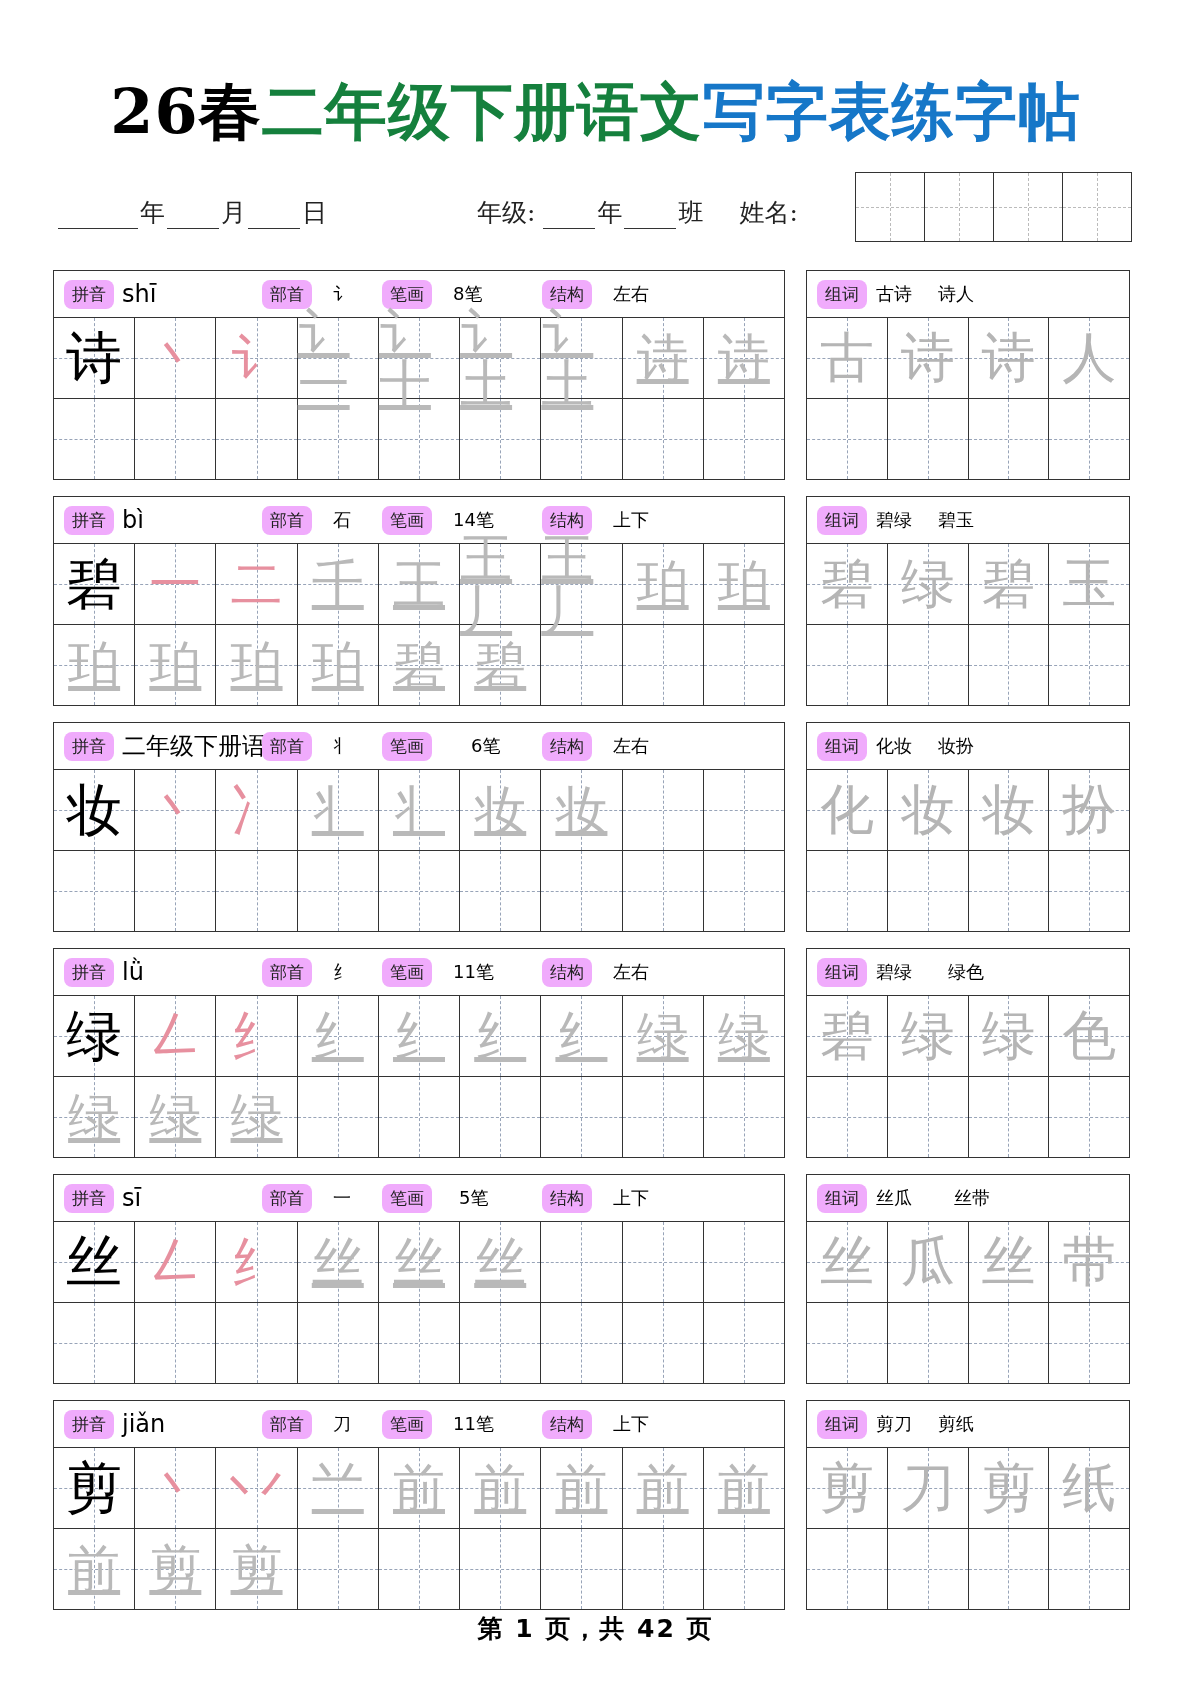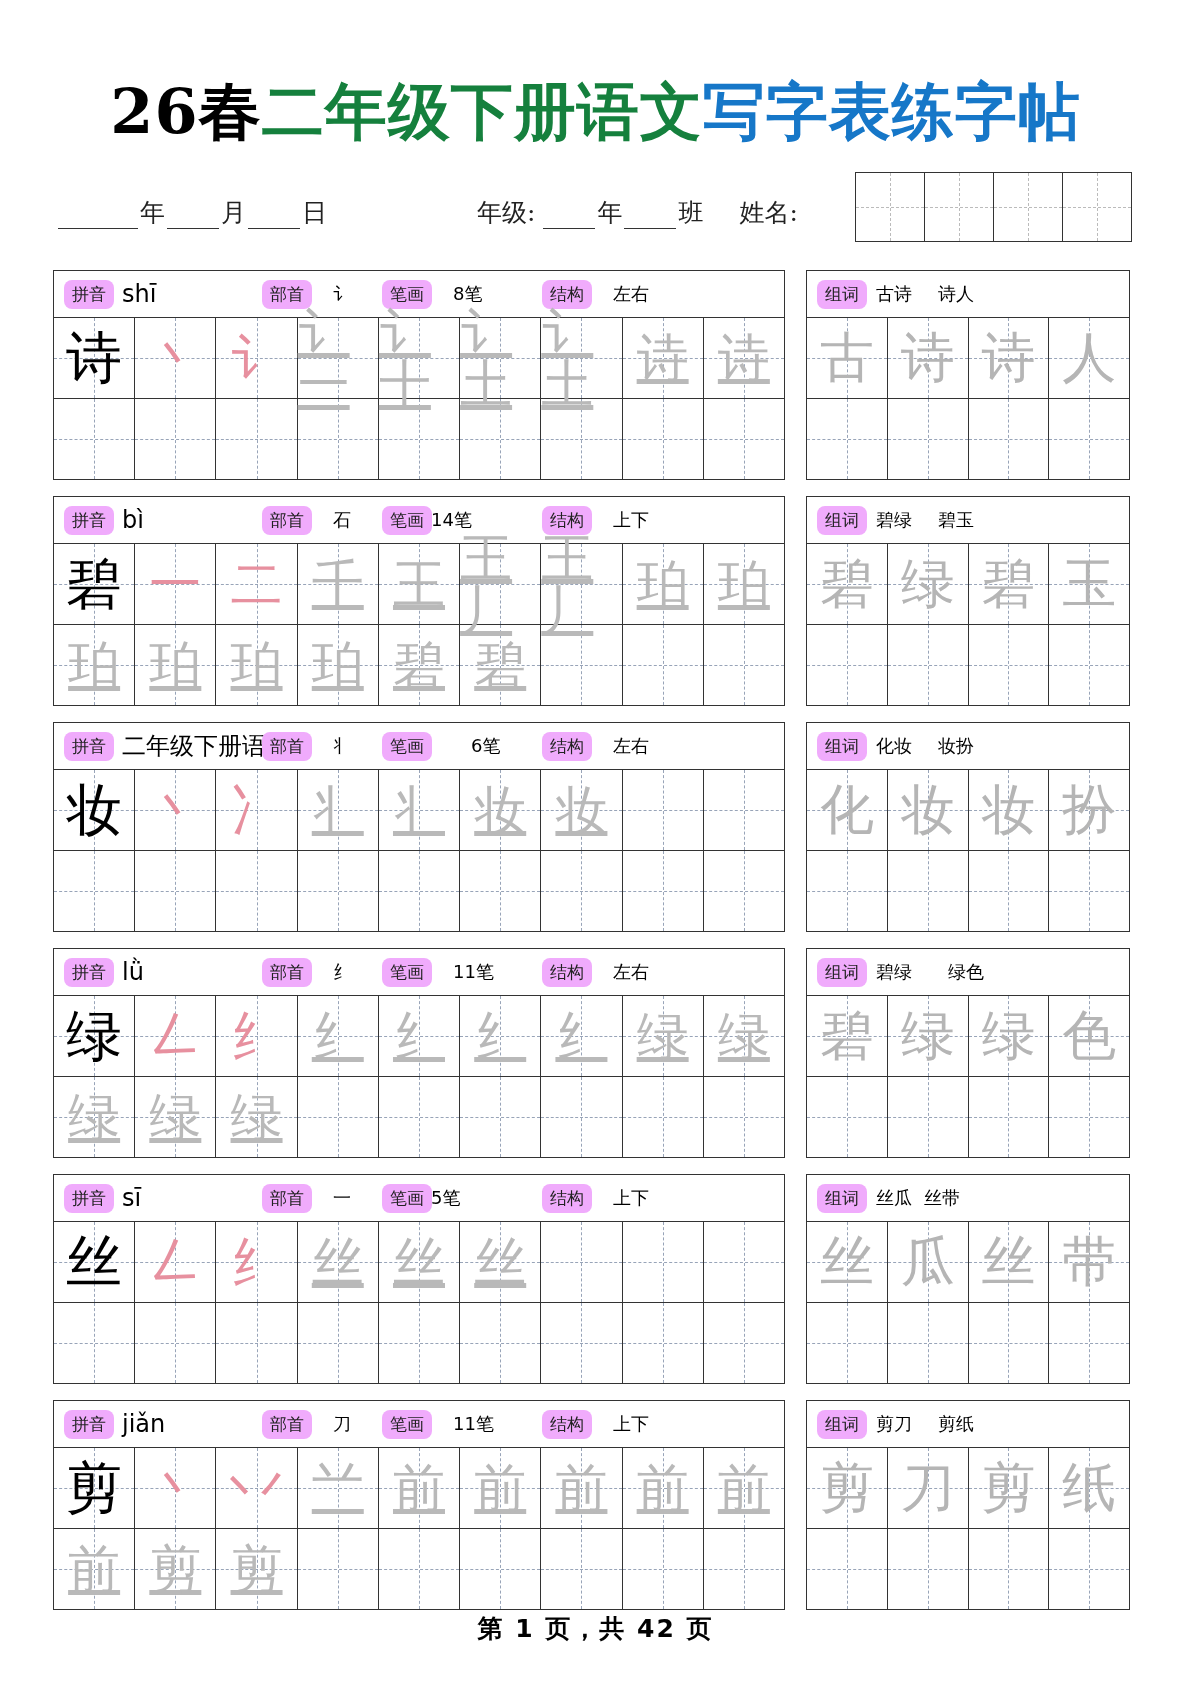--- a/index.html
+++ b/index.html
@@ -224,21 +224,21 @@
         </div>
       </div>
     </div>
     <div class="block" style="left: 53px; top: 496px; width: 730px;">
       <div class="bhead">
         <span class="tag" style="margin-left:10px">拼音</span>
         <span class="pinyin">bì</span>
         <span class="tag" style="position:absolute;left:208px">部首</span>
         <span class="val" style="position:absolute;left:270px">石</span>
         <span class="tag" style="position:absolute;left:328px">笔画</span>
-        <span class="val" style="position:absolute;left:368px;font-family:'DejaVu Sans',sans-serif">14笔</span>
+        <span class="val" style="position:absolute;left:390px;font-family:'DejaVu Sans',sans-serif">14笔</span>
         <span class="tag" style="position:absolute;left:488px">结构</span>
         <span class="val" style="position:absolute;left:550px">上下</span>
       </div>
       <div class="grow">
         <div class="cell">
           <div class="dv"></div>
           <div class="dh"></div>
           <span class="ch main">碧</span>
         </div>
         <div class="cell">
@@ -663,21 +663,21 @@
         </div>
       </div>
     </div>
     <div class="block" style="left: 53px; top: 1174px; width: 730px;">
       <div class="bhead">
         <span class="tag" style="margin-left:10px">拼音</span>
         <span class="pinyin">sī</span>
         <span class="tag" style="position:absolute;left:208px">部首</span>
         <span class="val" style="position:absolute;left:270px">一</span>
         <span class="tag" style="position:absolute;left:328px">笔画</span>
-        <span class="val" style="position:absolute;left:368px;font-family:'DejaVu Sans',sans-serif">5笔</span>
+        <span class="val" style="position:absolute;left:396px;font-family:'DejaVu Sans',sans-serif">5笔</span>
         <span class="tag" style="position:absolute;left:488px">结构</span>
         <span class="val" style="position:absolute;left:550px">上下</span>
       </div>
       <div class="grow">
         <div class="cell">
           <div class="dv"></div>
           <div class="dh"></div>
           <span class="ch main">丝</span>
         </div>
         <div class="cell">
@@ -754,21 +754,21 @@
         <div class="cell">
           <div class="dv"></div>
           <div class="dh"></div>
         </div>
       </div>
     </div>
     <div class="block" style="left: 806px; top: 1174px; width: 322px;">
       <div class="bhead">
         <span class="tag" style="margin-left:10px">组词</span>
         <span class="val">丝瓜</span>
-        <span class="val" style="margin-left:12px">丝带</span>
+        <span class="val" style="margin-left:42px">丝带</span>
       </div>
       <div class="grow">
         <div class="cell">
           <div class="dv"></div>
           <div class="dh"></div>
           <span class="ch word">丝</span>
         </div>
         <div class="cell">
           <div class="dv"></div>
           <div class="dh"></div>

